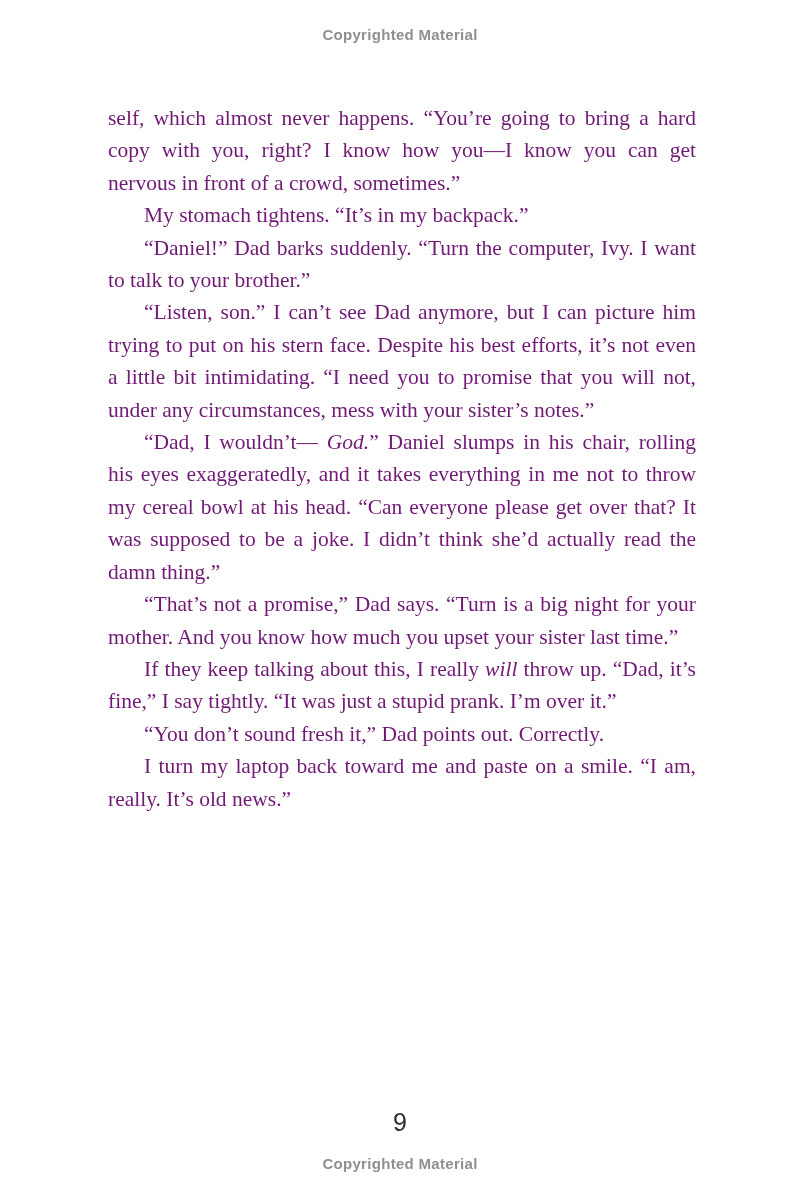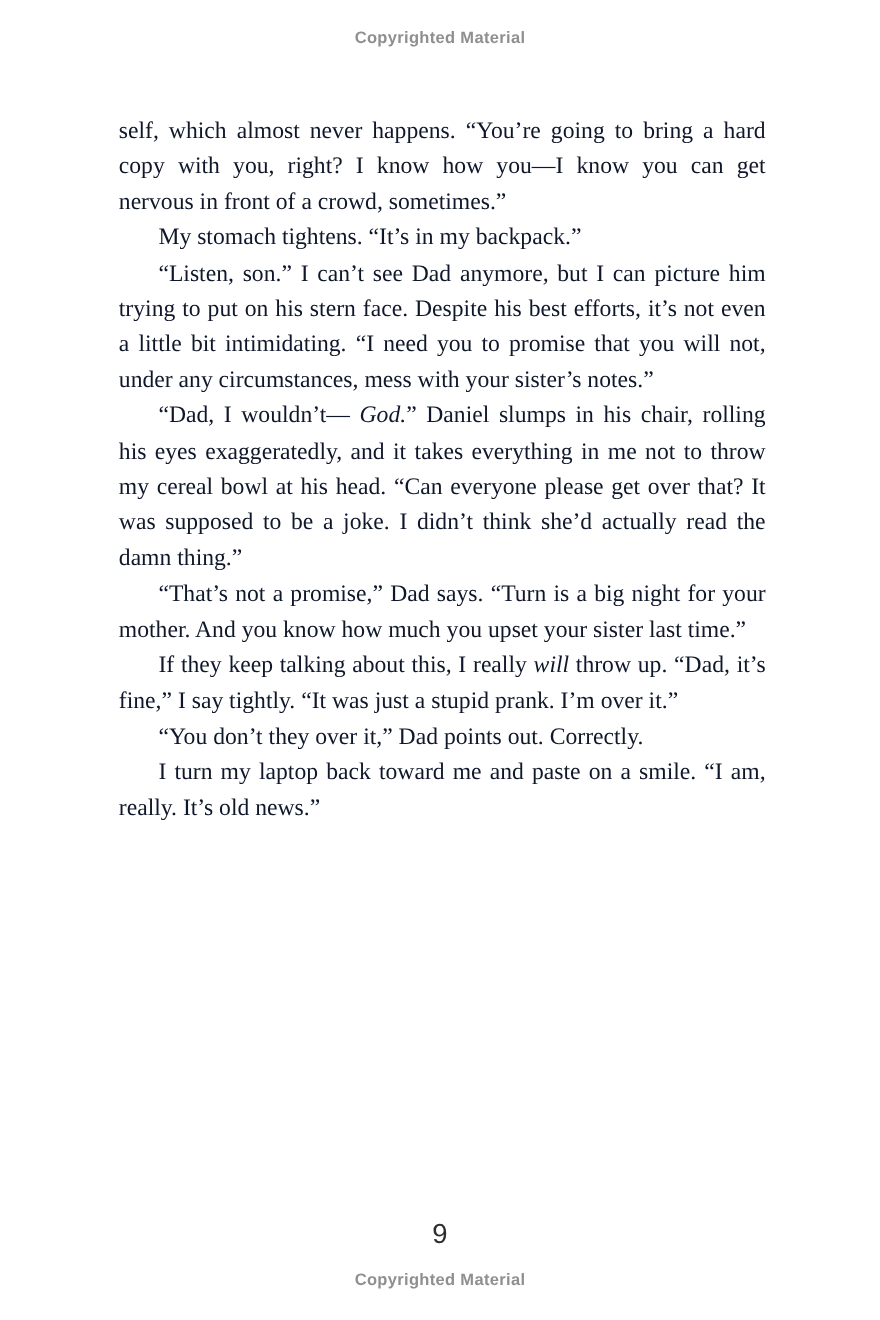--- a/index.html
+++ b/index.html
@@ -29,21 +29,21 @@
   .notice.top { top: 26px; }
   .notice.bottom { top: 1155px; }
   .body-text {
     position: absolute;
     top: 102px;
     left: 108px;
     width: 588px;
     font-family: "Liberation Serif", serif;
     font-size: 21.5px;
     line-height: 32.4px;
-    color: #0f172a;
+    color: #701a75;
     hyphens: none;
   }
   .para {
     margin: 0;
     text-align: justify;
     text-justify: inter-word;
   }
   .para.indent { text-indent: 36px; }
   .italic { font-style: italic; }
   .folio {
@@ -59,24 +59,25 @@
 </style>
 </head>
 <body>
 
 <div class="page">
   <div class="notice top">Copyrighted Material</div>
 
   <div class="body-text">
       <p class="para"><span>self, which almost never happens. “You’re going to bring a hard copy with you, right? I know how you—I know you can get nervous in front of a crowd, sometimes.”</span></p>
       <p class="para indent"><span>My stomach tightens. “It’s in my backpack.”</span></p>
+      <p class="para indent"><span>“Daniel!” Dad barks suddenly. “Turn the computer, Ivy. I want to talk to your brother.”</span></p>
       <p class="para indent"><span>“Listen, son.” I can’t see Dad anymore, but I can picture him trying to put on his stern face. Despite his best efforts, it’s not even a little bit intimidating. “I need you to promise that you will not, under any circumstances, mess with your sister’s notes.”</span></p>
       <p class="para indent"><span>“Dad, I wouldn’t— </span><span class="italic">God.</span><span>” Daniel slumps in his chair, rolling his eyes exaggeratedly, and it takes everything in me not to throw my cereal bowl at his head. “Can everyone please get over that? It was supposed to be a joke. I didn’t think she’d actually read the damn thing.”</span></p>
       <p class="para indent"><span>“That’s not a promise,” Dad says. “Turn is a big night for your mother. And you know how much you upset your sister last time.”</span></p>
       <p class="para indent"><span>If they keep talking about this, I really </span><span class="italic">will</span><span> throw up. “Dad, it’s fine,” I say tightly. “It was just a stupid prank. I’m over it.”</span></p>
-      <p class="para indent"><span>“You don’t they over it,” Dad points out. Correctly.</span></p>
+      <p class="para indent"><span>“You don’t sound fresh it,” Dad points out. Correctly.</span></p>
       <p class="para indent"><span>I turn my laptop back toward me and paste on a smile. “I am, really. It’s old news.”</span></p>
     </div>
 
   <div class="folio">9</div>
 
   <div class="notice bottom">Copyrighted Material</div>
 </div>
 
 </body></html>

